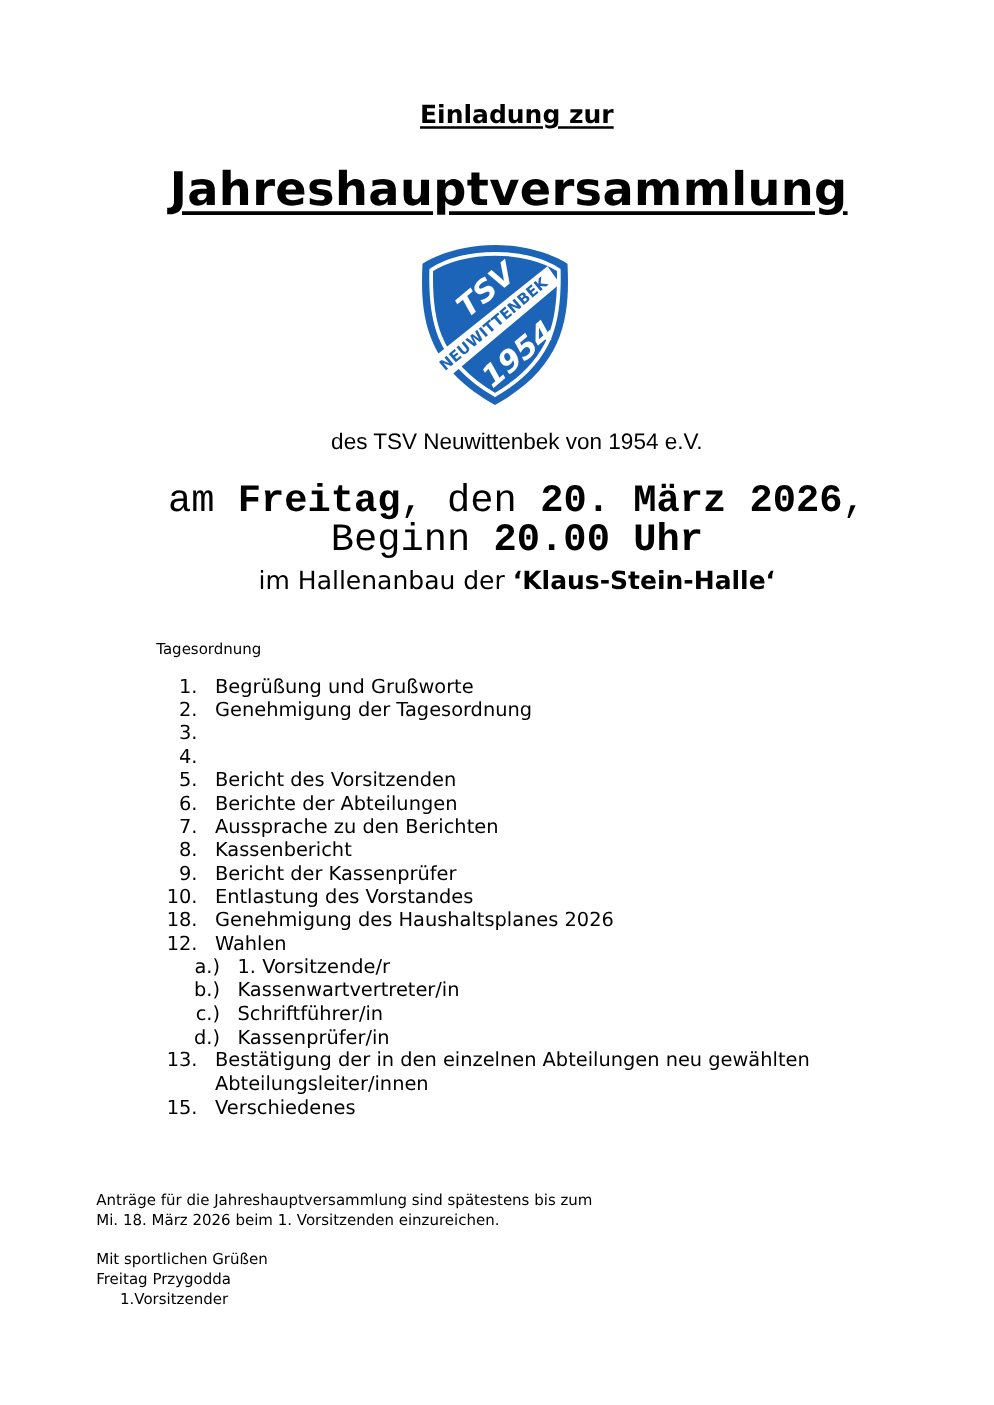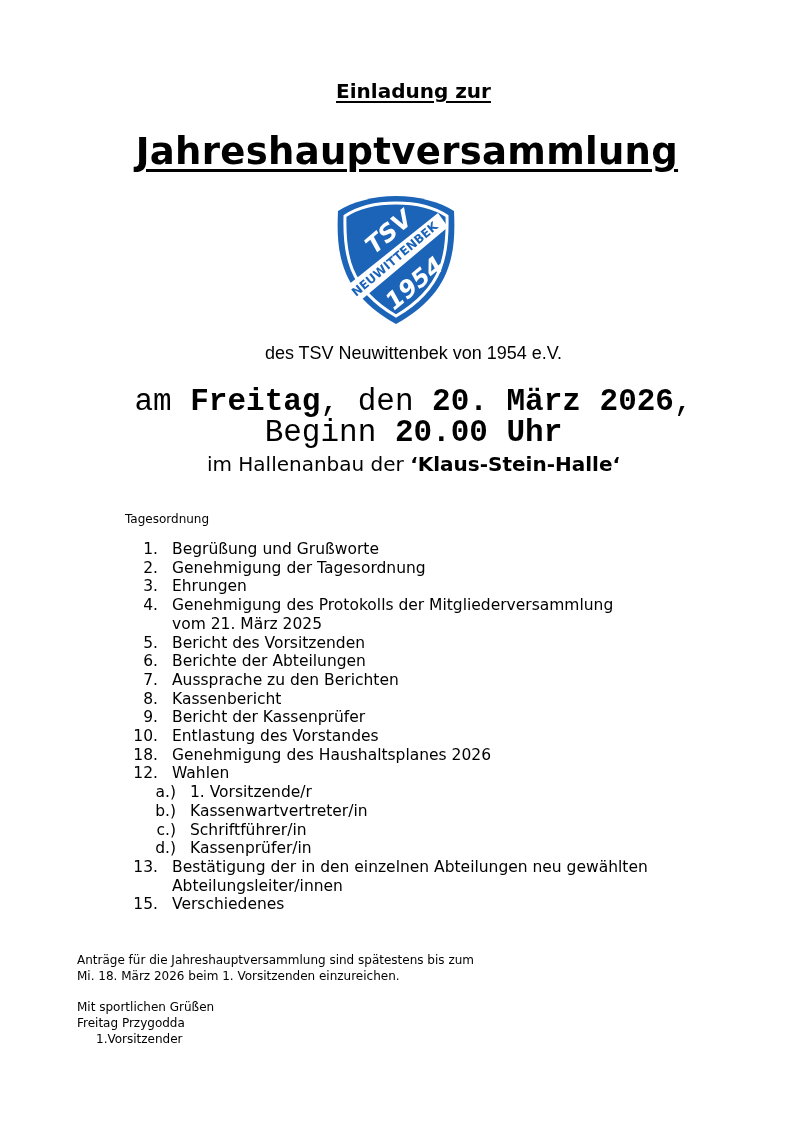--- a/index.html
+++ b/index.html
@@ -61,26 +61,24 @@
       <span>Begrüßung und Grußworte</span>
     </div>
   <div class="itemrow">
       <span class="n">2.</span>
       <span></span>
       <span>Genehmigung der Tagesordnung</span>
     </div>
   <div class="itemrow">
       <span class="n">3.</span>
       <span></span>
-      <span>Ehrungen</span>
     </div>
   <div class="itemrow">
       <span class="n">4.</span>
       <span></span>
-      <span style="width:470px">Genehmigung des Protokolls der Mitgliederversammlung vom 21. März 2025</span>
     </div>
   <div class="itemrow">
       <span class="n">5.</span>
       <span></span>
       <span>Bericht des Vorsitzenden</span>
     </div>
   <div class="itemrow">
       <span class="n">6.</span>
       <span></span>
       <span>Berichte der Abteilungen</span>

